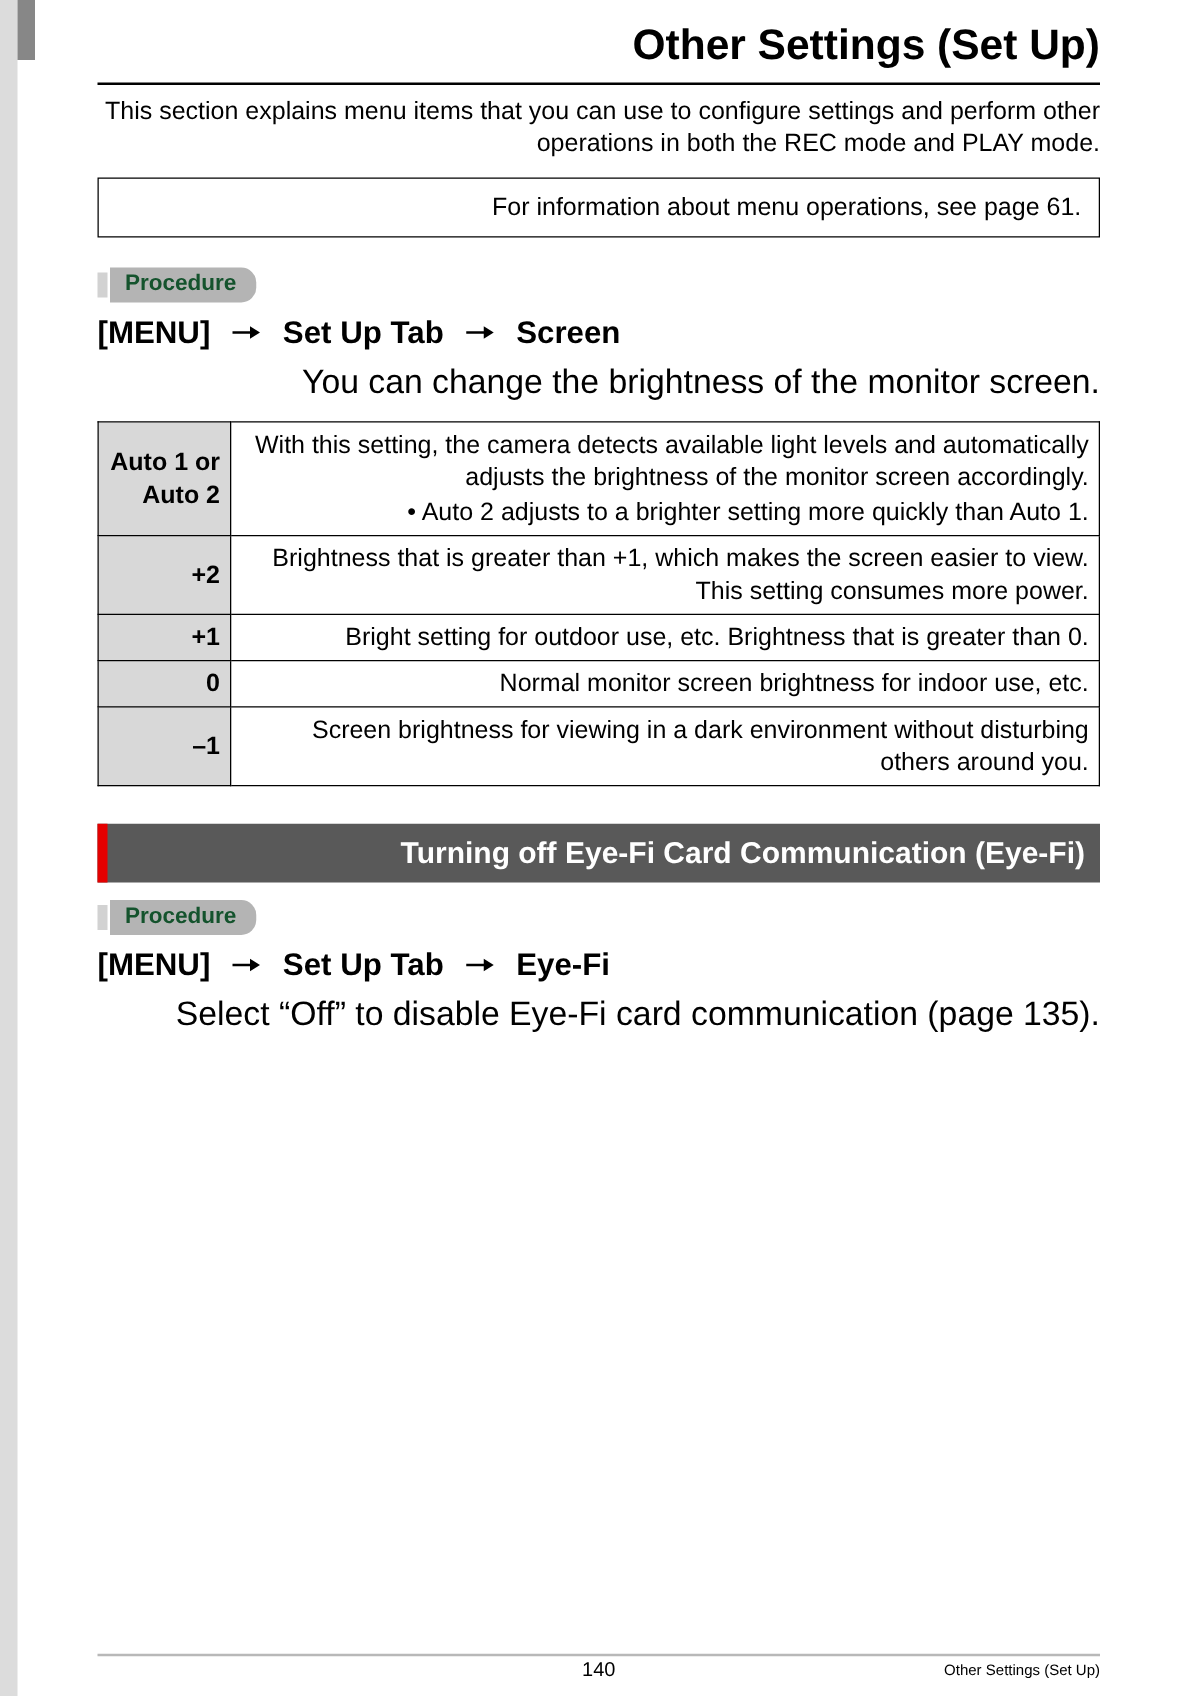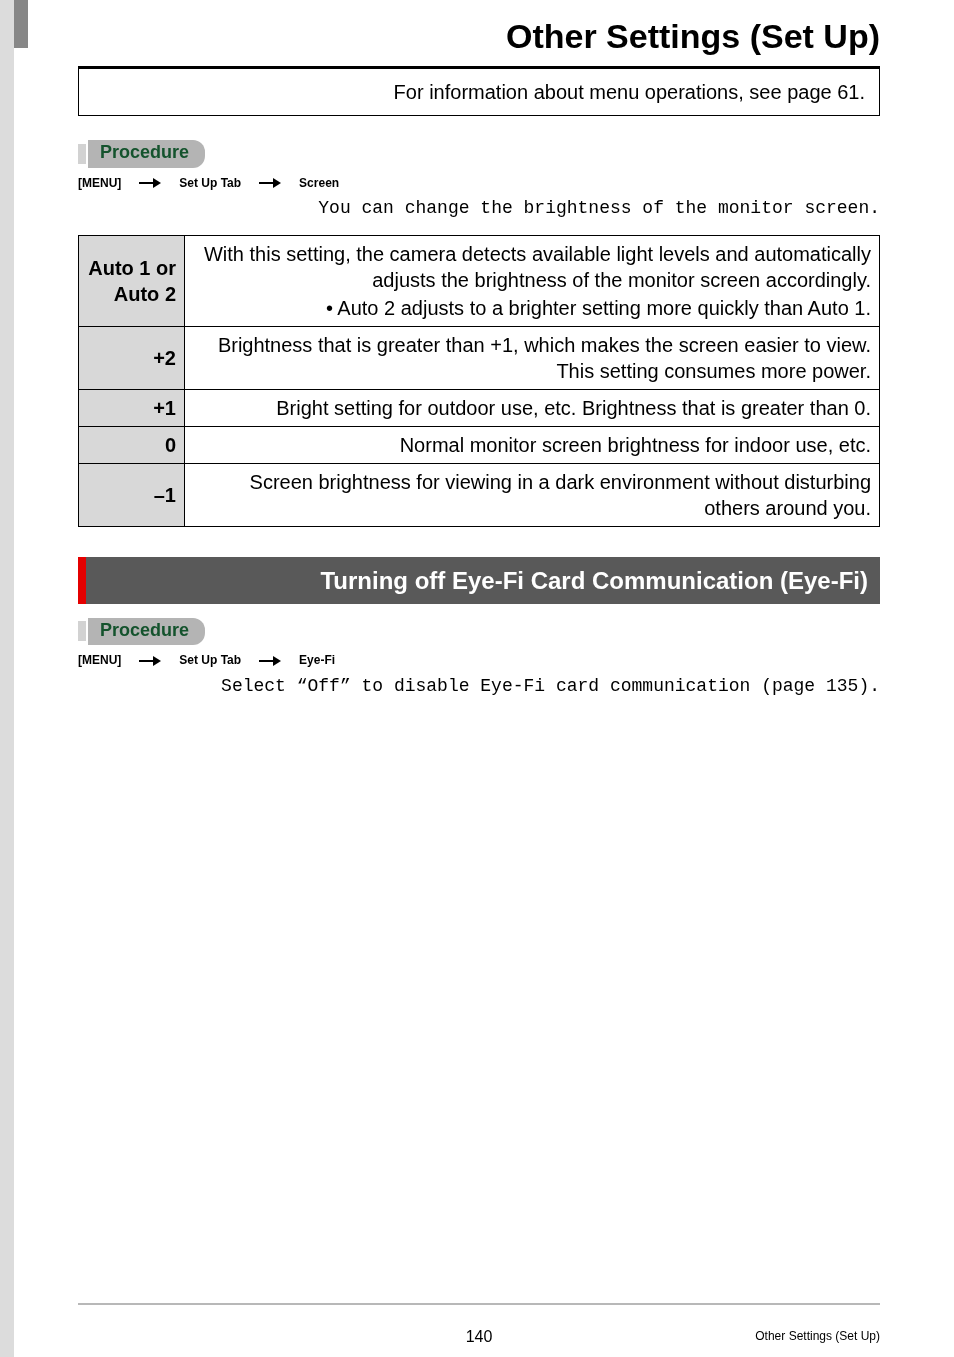--- a/index.html
+++ b/index.html
@@ -69,21 +69,21 @@
   .proc-chip {
     background: #b4b4b4;
     color: #14532d;
     font-weight: bold;
     font-size: 18px;
     padding: 1px 16px 3px 12px;
     border-radius: 0 12px 12px 0;
   }
   .path-line {
     font-weight: bold;
-    font-size: 12px;
+    font-size: 25px;
     margin: 0 0 6px 0;
     display: flex;
     align-items: center;
     flex-wrap: wrap;
     gap: 16px;
   }
   .arrow {
     display: inline-block;
     width: 22px;
     height: 10px;
@@ -104,22 +104,21 @@
     position: absolute;
     right: 0;
     top: 0;
     width: 0; height: 0;
     border-left: 8px solid #000;
     border-top: 5px solid transparent;
     border-bottom: 5px solid transparent;
   }
   p.body-text {
     margin: 0 0 14px 0;
-    font-size: 18px;
-    font-family: Liberation Mono, monospace;
+    font-size: 27px;
   }
   table.settings {
     width: 100%;
     border-collapse: collapse;
     margin: 0 0 30px 0;
   }
   table.settings td {
     border: 1px solid #000;
     padding: 5px 8px;
     font-size: 20px;
@@ -135,21 +134,21 @@
   }
   .sub-bullet::before {
     content: "• ";
   }
   .footer {
     position: absolute;
     bottom: 12px;
     left: 64px;
     right: 74px;
     border-top: 2px solid #b8b8b8;
-    padding-top: 24px;
+    padding-top: 4px;
     display: flex;
     justify-content: space-between;
     align-items: center;
     font-size: 12px;
     color: #000;
   }
   .footer .pg {
     position: absolute;
     left: 50%;
     transform: translateX(-50%);
@@ -157,20 +156,21 @@
   }
 </style>
 </head>
 <body>
 
 <div class="page">
   <div class="accent-strip"></div>
 
   <h1 class="doc-title">Other Settings (Set Up)</h1>
 
+  <p class="intro">This section explains menu items that you can use to configure settings and perform other operations in both the REC mode and PLAY mode.</p>
 
   <div class="info-box">For information about menu operations, see page 61.</div>
 
 
   <div class="proc-row">
     <div class="proc-bullet"></div>
     <div class="proc-chip">Procedure</div>
   </div>
 
   <div class="path-line">

